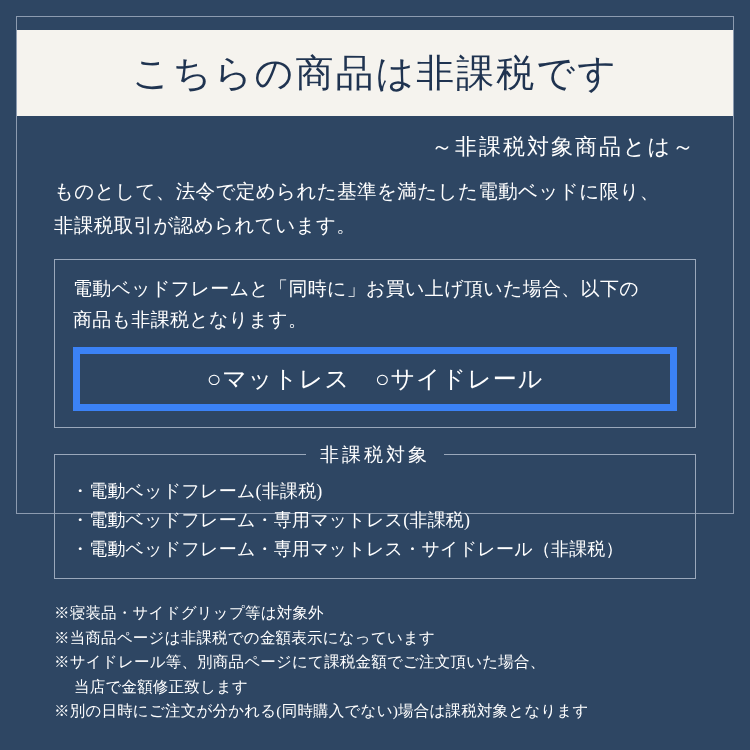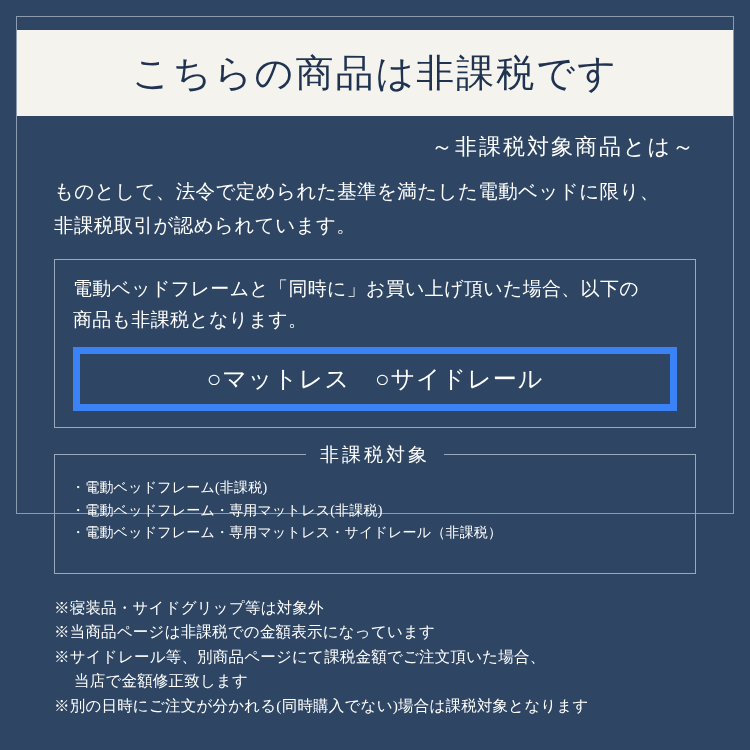--- a/index.html
+++ b/index.html
@@ -87,38 +87,38 @@
     padding: 9px 0;
     text-align: center;
     color: #ffffff;
     font-size: 24px;
     letter-spacing: 1px;
   }
   .legend-box {
     position: relative;
     border: 1px solid #9aa8bb;
     margin-top: 26px;
-    padding: 22px 16px 28px 16px;
+    padding: 22px 16px 14px 16px;
     box-sizing: border-box;
   }
   .legend-label {
     position: absolute;
     top: -13px;
     left: 50%;
     transform: translateX(-50%);
     background: #2e4663;
     padding: 0 14px;
     color: #ffffff;
     font-size: 19px;
     letter-spacing: 3px;
     white-space: nowrap;
   }
   .legend-item {
     color: #ffffff;
-    font-size: 14px;
+    font-size: 18px;
     line-height: 1.62;
     letter-spacing: 0.2px;
     margin: 0;
   }
   .notes {
     margin-top: 22px;
   }
   .note {
     color: #ffffff;
     font-size: 15.5px;

